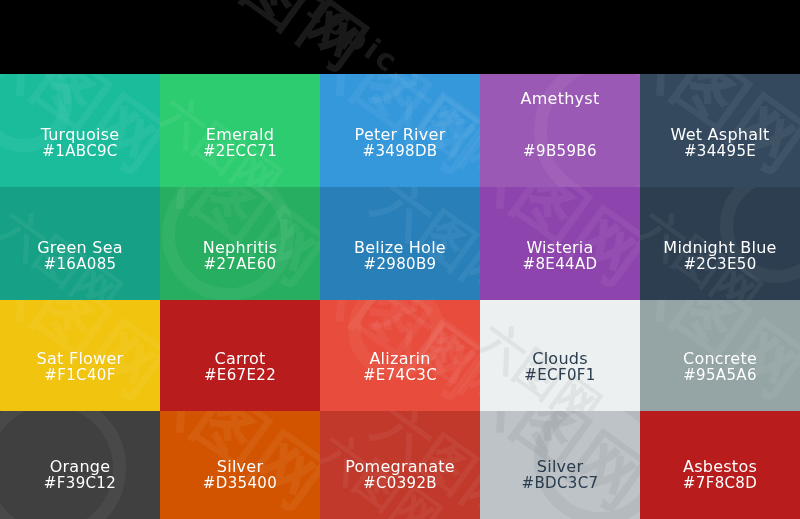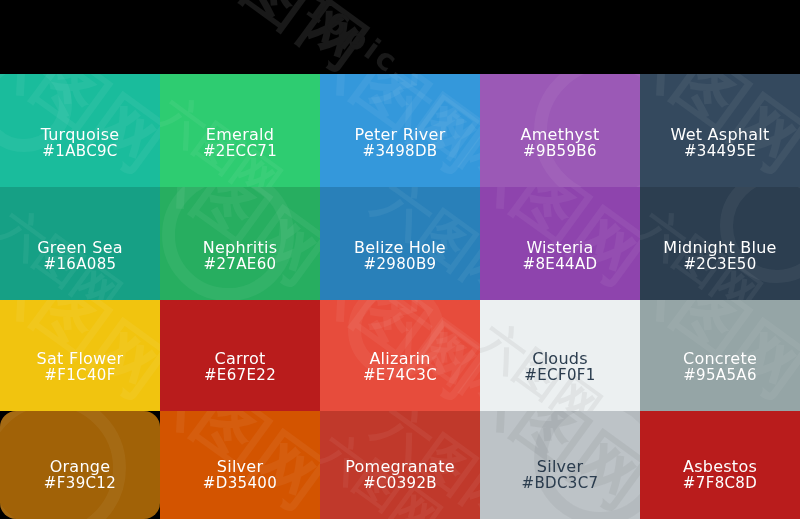--- a/index.html
+++ b/index.html
@@ -100,21 +100,21 @@
         <span class="wm wm-c">六图网</span>
         <div class="name">Emerald</div>
         <div class="hex">#2ECC71</div>
       </div>
       <div class="cell" style="background: rgb(52, 152, 219); color: rgb(255, 255, 255);">
         <span class="wm wm-a">六图网</span>
         <span class="wm wm-b">六图网</span>
         <div class="name">Peter River</div>
         <div class="hex">#3498DB</div>
       </div>
-      <div class="cell" style="background: rgb(155, 89, 182); color: rgb(255, 255, 255);">
+      <div class="cell" style="background: rgb(155, 89, 182); color: rgb(255, 255, 255); gap: 36px;">
         <div class="wm-ring" style="width: 124px; height: 124px; left: 54px; top: -18px;"></div>
         <div class="name">Amethyst</div>
         <div class="hex">#9B59B6</div>
       </div>
       <div class="cell" style="background: rgb(52, 73, 94); color: rgb(255, 255, 255);">
         <span class="wm wm-a">六图网</span>
         <div class="name">Wet Asphalt</div>
         <div class="hex">#34495E</div>
       </div>
       <div class="cell" style="background: rgb(22, 160, 133); color: rgb(255, 255, 255);">
@@ -163,21 +163,21 @@
       <div class="cell" style="background: rgb(236, 240, 241); color: rgb(44, 62, 80);">
         <span class="wm wm-c dark">六图网</span>
         <div class="name">Clouds</div>
         <div class="hex">#ECF0F1</div>
       </div>
       <div class="cell" style="background: rgb(149, 165, 166); color: rgb(255, 255, 255);">
         <span class="wm wm-a">六图网</span>
         <div class="name">Concrete</div>
         <div class="hex">#95A5A6</div>
       </div>
-      <div class="cell" style="background: #a16207; color: rgb(255, 255, 255); border-radius: 16px;">
+      <div class="cell" style="background: #404040; color: rgb(255, 255, 255);">
         <div class="wm-ring" style="width: 124px; height: 124px; left: -24px; top: -18px;"></div>
         <div class="name">Orange</div>
         <div class="hex">#F39C12</div>
       </div>
       <div class="cell" style="background: rgb(211, 84, 0); color: rgb(255, 255, 255);">
         <span class="wm wm-a">六图网</span>
         <div class="name">Silver</div>
         <div class="hex">#D35400</div>
       </div>
       <div class="cell" style="background: rgb(192, 57, 43); color: rgb(255, 255, 255);">

